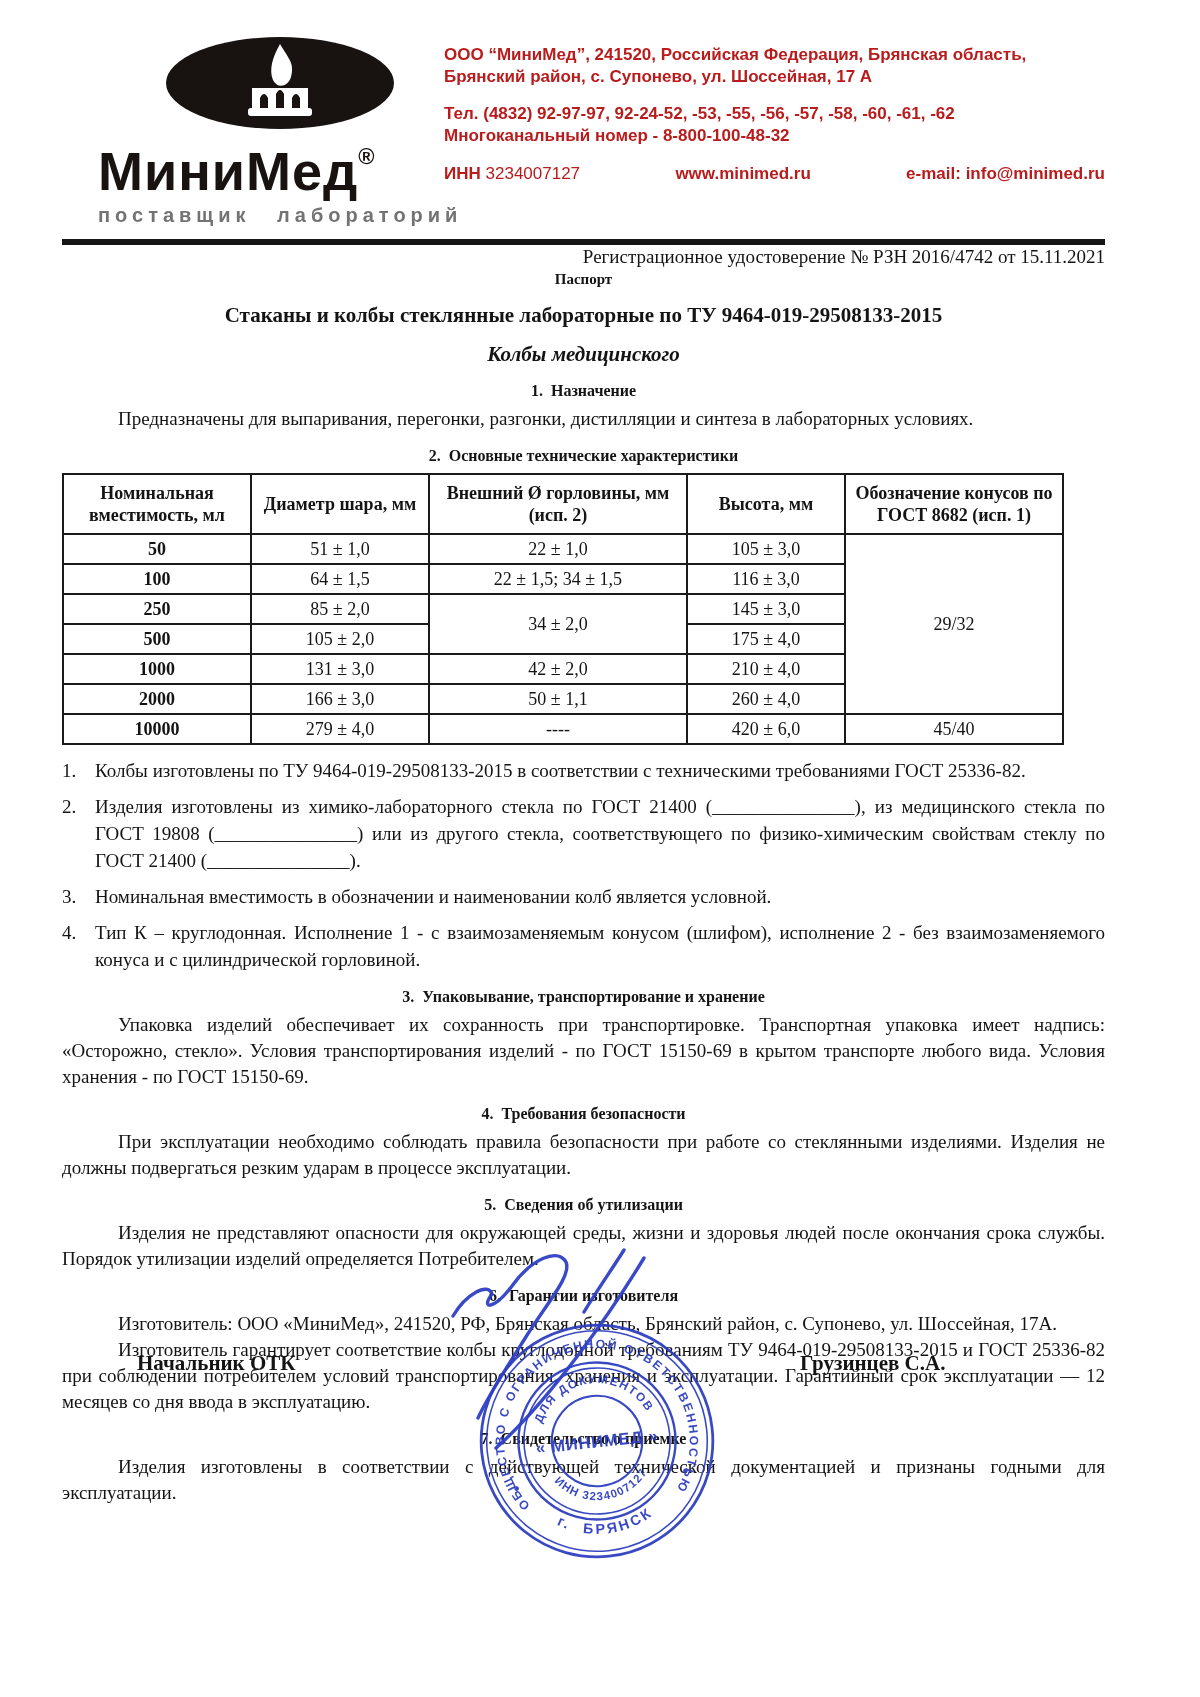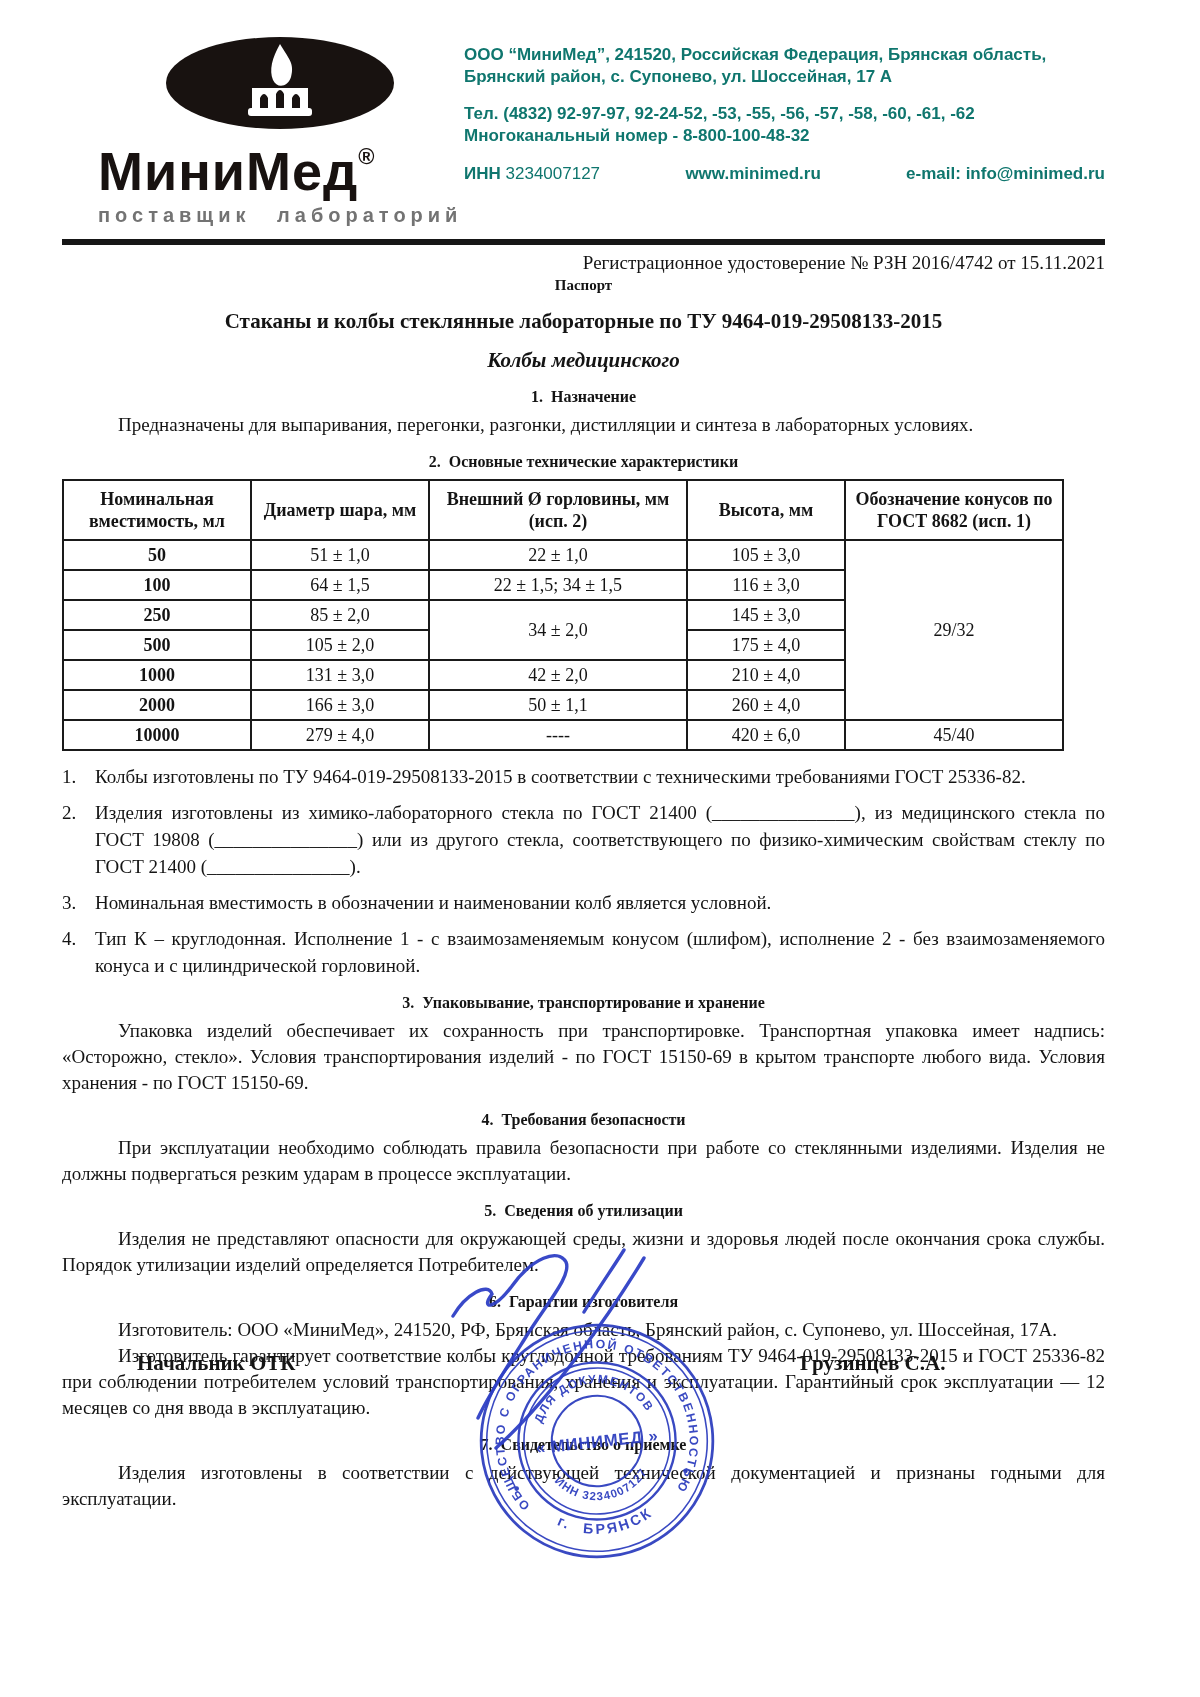--- a/index.html
+++ b/index.html
@@ -10,29 +10,29 @@
   }
   
   .header{display:flex;padding:36px 95px 0 98px;}
   .logo-block{width:330px;flex:none;}
   .logo-oval{display:block;margin-left:66px;}
   .brand-line{font-family:"Liberation Sans",sans-serif;font-weight:bold;
     font-size:54px;letter-spacing:1px;line-height:54px;color:#181210;white-space:nowrap;}
   .brand-reg{font-size:22px;vertical-align:26px;font-weight:bold;}
   .tagline{font-family:"Liberation Sans",sans-serif;font-weight:bold;
     font-size:20px;letter-spacing:5px;word-spacing:16px;margin-top:6px;color:#737373;white-space:nowrap;}
-  .contact{flex:1;margin-left:36px;font-family:"Liberation Sans",sans-serif;
-    font-weight:bold;font-size:17px;line-height:22px;color:#0f766e;padding-top:8px;}
+  .contact{flex:1;margin-left:16px;font-family:"Liberation Sans",sans-serif;
+    font-weight:bold;font-size:17px;line-height:22px;color:#b91c1c;padding-top:8px;}
   .contact .gap{height:15px;}
   .inn-row{display:flex;justify-content:space-between;margin-top:16px;align-items:baseline;}
   .inn-num{font-weight:normal;}
   
   .rule{height:6px;background:#161616;margin:12px 95px 0 62px;}
   .content{margin:0 95px 0 62px;}
-  .reg-line{text-align:right;font-size:19px;margin-top:7px;}
+  .reg-line{text-align:right;font-size:19px;margin-top:1px;}
   .doc-type{text-align:center;font-size:15px;font-weight:bold;margin-top:3px;}
   .doc-title{text-align:center;font-size:21px;font-weight:bold;margin-top:15px;}
   .doc-subtitle{text-align:center;font-size:21px;font-weight:bold;font-style:italic;margin-top:14px;}
   .sec-heading{text-align:center;font-size:16px;font-weight:bold;margin:15px 0 6px;}
   .para{font-size:19px;line-height:26px;text-align:justify;text-indent:56px;margin:0;}
   .para.no-just{text-align:left;}
   
   table.spec{border-collapse:collapse;width:1000px;margin-top:8px;table-layout:fixed;}
   .spec th,.spec td{border:2px solid #1a1a1a;text-align:center;vertical-align:middle;
     font-size:18px;padding:2px 6px;}

